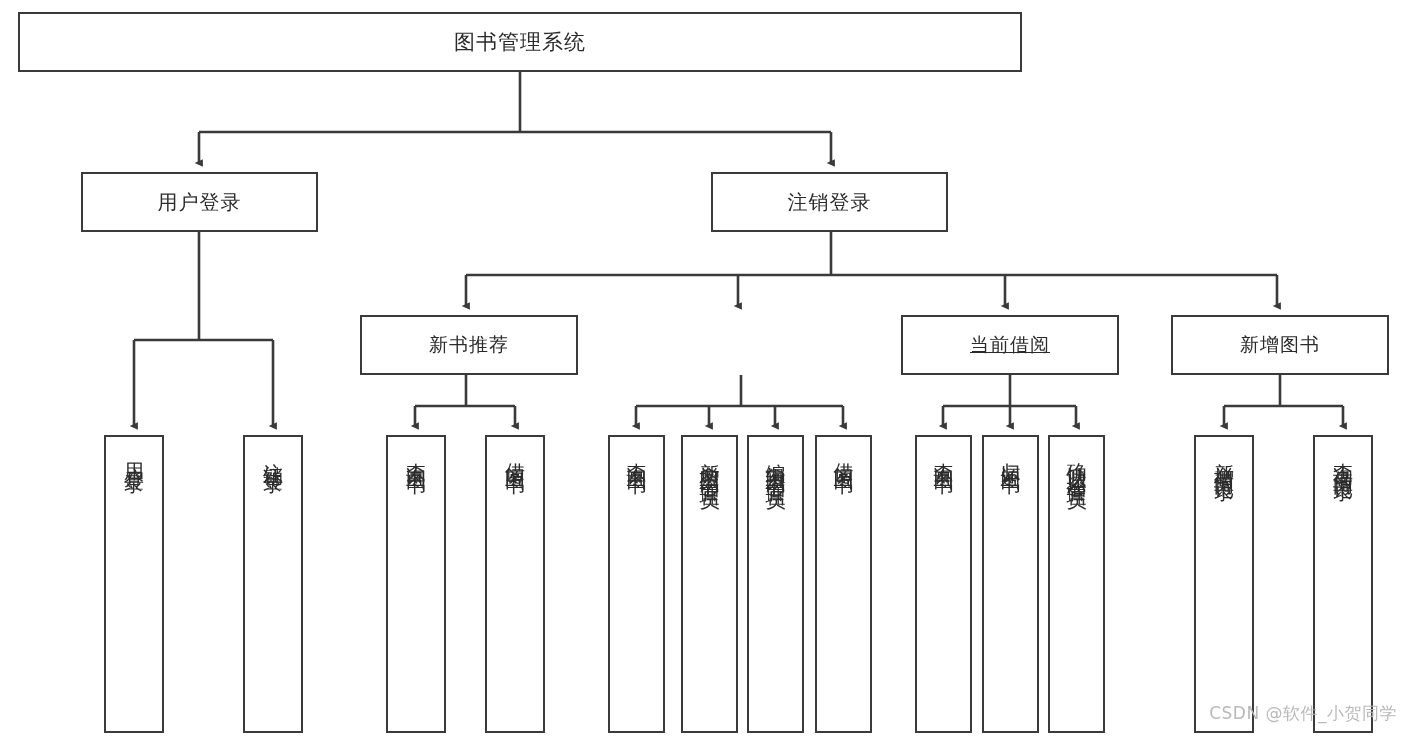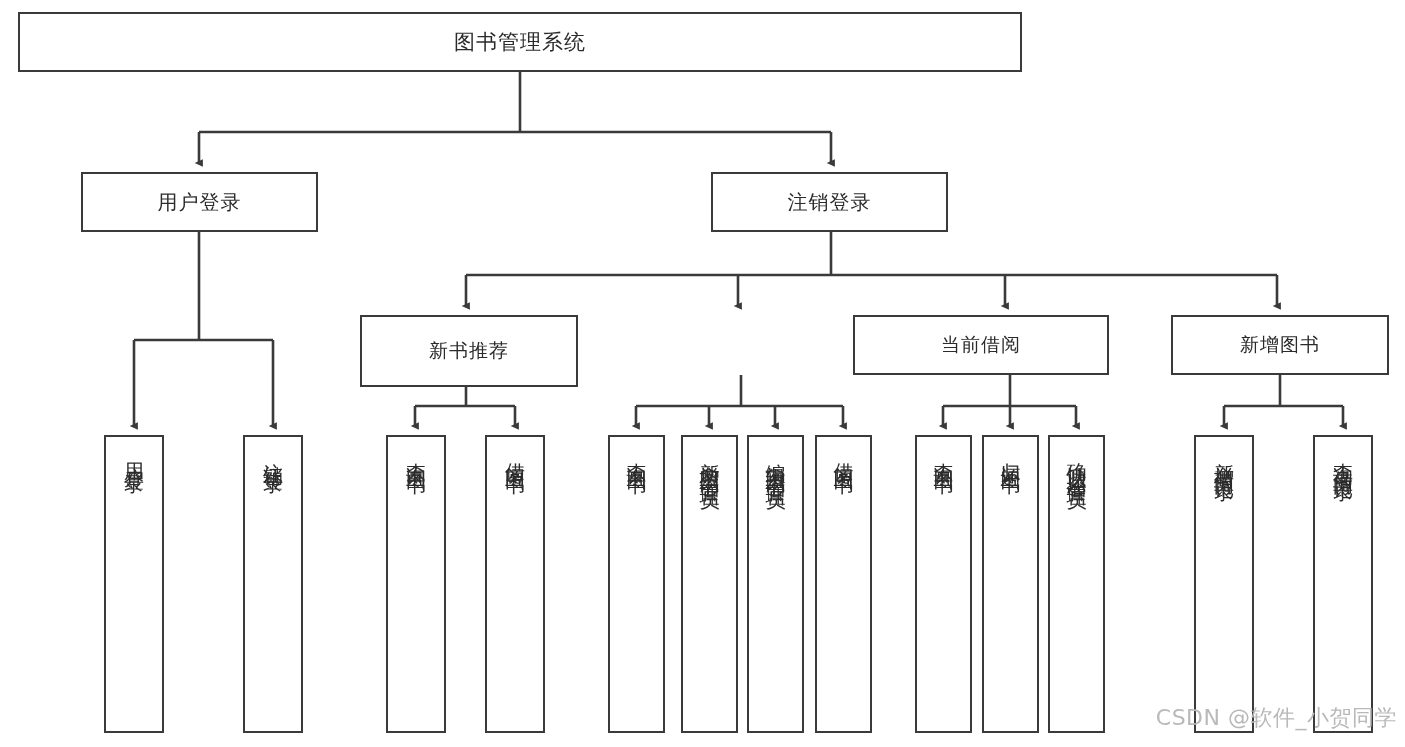--- a/index.html
+++ b/index.html
@@ -61,22 +61,22 @@
     white-space: nowrap;
     -webkit-writing-mode: vertical-rl;
   }
   .htext {
     white-space: nowrap;
     letter-spacing: 1px;
   }
   #watermark {
     position: absolute;
     right: 8px;
-    bottom: 14px;
-    font-size: 22px;
+    bottom: 22px;
+    font-size: 17px;
     color: #b9b9b9;
     z-index: 5;
     white-space: nowrap;
     letter-spacing: 0.5px;
     margin-top: 43px;
   }
 </style>
 </head>
 <body>
 
@@ -137,26 +137,26 @@
   </div>
 
   <div class="node level1" style="left:81px; top:172px; width:237px; height:60px;">
     <span class="htext">用户登录</span>
   </div>
 
   <div class="node level1" style="left:711px; top:172px; width:237px; height:60px;">
     <span class="htext">注销登录</span>
   </div>
 
-  <div class="node level2" style="left:360px; top:315px; width:218px; height:72px;">
+  <div class="node level2" style="left:360px; top:315px; width:218px; height:60px;">
     <span class="htext">新书推荐</span>
   </div>
 
 
-  <div class="node level2" style="left:853px; top:315px; width:256px; height:60px;">
+  <div class="node level2" style="left:901px; top:315px; width:218px; height:60px;text-decoration:underline;">
     <span class="htext">当前借阅</span>
   </div>
 
   <div class="node level2" style="left:1171px; top:315px; width:218px; height:60px;">
     <span class="htext">新增图书</span>
   </div>
 
   <div class="node leaf" style="left:104px; top:435px; width:60px; height:298px;">
     <span class="vtext">用户登录</span>
   </div>

